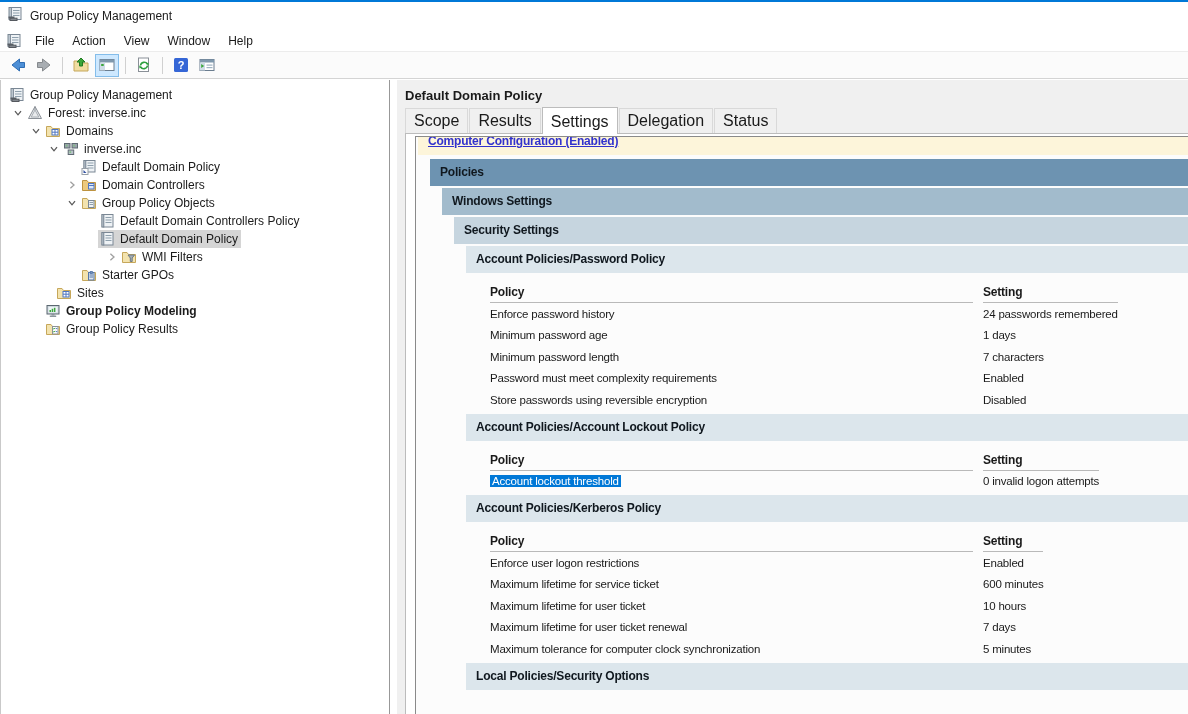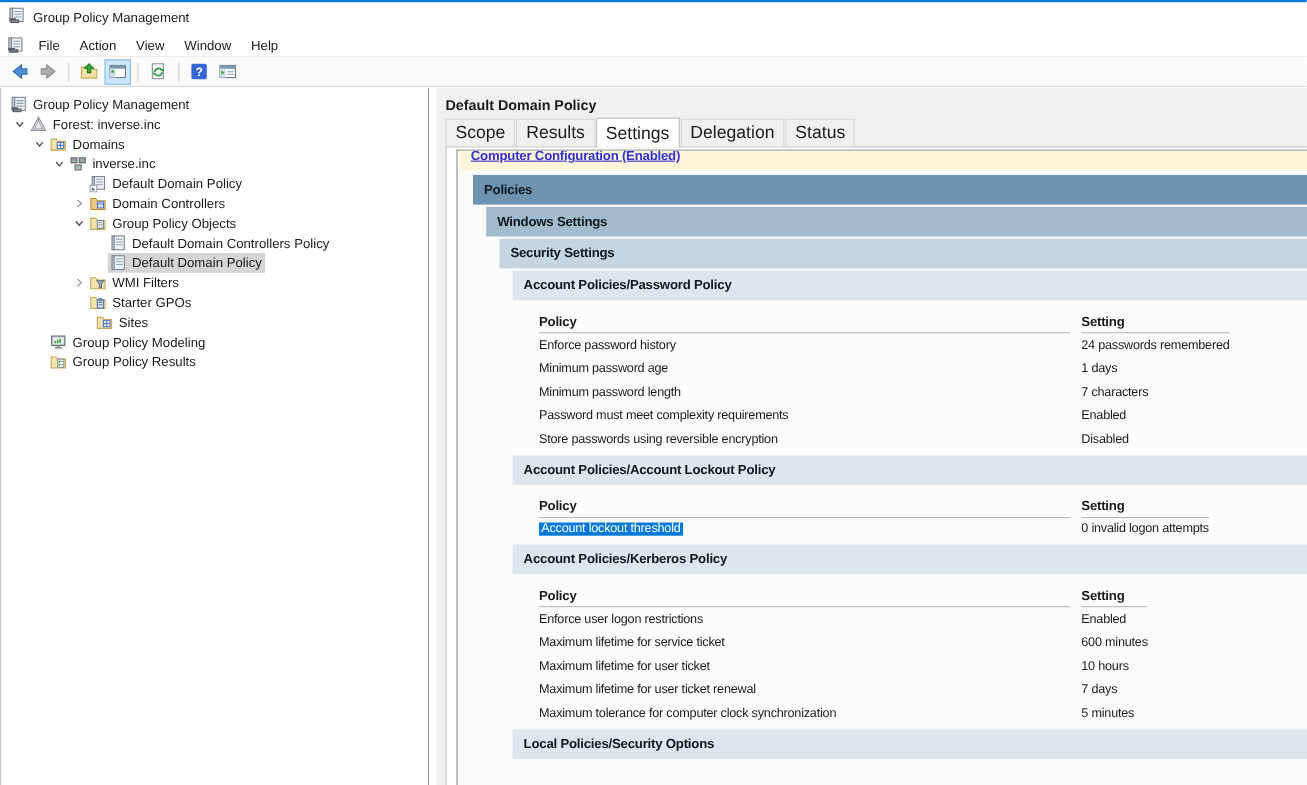--- a/index.html
+++ b/index.html
@@ -315,21 +315,21 @@
               <rect x="4" y="1.5" width="10" height="12.5" fill="#eef2f5" stroke="#7a8794"></rect>
               <rect x="2.8" y="1.5" width="2" height="12.5" fill="#b9c4cc" stroke="#7a8794"></rect>
               <line x1="6.5" y1="4.5" x2="12.5" y2="4.5" stroke="#8fa0ad"></line>
               <line x1="6.5" y1="7" x2="12.5" y2="7" stroke="#8fa0ad"></line>
               <line x1="6.5" y1="9.5" x2="12.5" y2="9.5" stroke="#8fa0ad"></line>
             </svg>
           </span>
           <span class="tlabel">Default Domain Policy</span>
         </span>
       </div>
-      <div class="trow" style="padding-left: 63px;">
+      <div class="trow" style="padding-left: 63px; margin-left: 40px;">
         <span class="chev">
           <svg width="10" height="10" viewBox="0 0 10 10">
             <polyline points="3.4,1.8 7,5 3.4,8.2" fill="none" stroke="#a0a0a0" stroke-width="1.3"></polyline>
           </svg>
         </span>
         <span class="tinner">
           <span class="ticon">
             <svg width="16" height="16" viewBox="0 0 16 16">
               <path d="M1.5 3.5 h4.5 l1.5 2 h7 v8 h-13 z" fill="#f3e3ae" stroke="#c6a75a"></path>
               <polygon points="7,6 13.5,6 11.2,9 11.2,12.5 9.3,12.5 9.3,9" fill="#a3acb4" stroke="#6f7a84"></polygon>
@@ -346,35 +346,35 @@
               <path d="M1.5 3.5 h4.5 l1.5 2 h7 v8 h-13 z" fill="#f3e3ae" stroke="#c6a75a"></path>
               <rect x="7.5" y="5.5" width="5.5" height="7.5" fill="#dfe7ee" stroke="#5577aa"></rect>
               <rect x="9.3" y="4.6" width="2" height="1.8" fill="#8fa3bd" stroke="#5577aa"></rect>
               <line x1="8.5" y1="8" x2="12" y2="8" stroke="#5577aa"></line>
               <line x1="8.5" y1="10" x2="12" y2="10" stroke="#5577aa"></line>
             </svg>
           </span>
           <span class="tlabel">Starter GPOs</span>
         </span>
       </div>
-      <div class="trow" style="padding-left: 27px; gap: 42px;">
+      <div class="trow" style="padding-left: 38px;">
         <span class="chev"></span>
         <span class="tinner">
           <span class="ticon">
             <svg width="16" height="16" viewBox="0 0 16 16">
               <path d="M1.5 3.5 h4.5 l1.5 2 h7 v8 h-13 z" fill="#f3e3ae" stroke="#c6a75a"></path>
               <rect x="7" y="6.5" width="6" height="5.5" fill="#fff" stroke="#4f76c4"></rect>
               <line x1="10" y1="6.5" x2="10" y2="12" stroke="#4f76c4"></line>
               <line x1="7" y1="9.2" x2="13" y2="9.2" stroke="#4f76c4"></line>
             </svg>
           </span>
           <span class="tlabel">Sites</span>
         </span>
       </div>
-      <div class="trow" style="padding-left: 27px;">
+      <div class="trow" style="padding-left: 27px; font-weight: bold;">
         <span class="chev"></span>
         <span class="tinner">
           <span class="ticon">
             <svg width="16" height="16" viewBox="0 0 16 16">
               <rect x="2" y="2.5" width="12" height="8.5" fill="#cfd8de" stroke="#5b6770"></rect>
               <rect x="3.5" y="4" width="9" height="5.5" fill="#eef4f7"></rect>
               <rect x="4.5" y="7" width="1.5" height="2" fill="#3aa63a"></rect>
               <rect x="6.7" y="5.8" width="1.5" height="3.2" fill="#3aa63a"></rect>
               <rect x="8.9" y="4.8" width="1.5" height="4.2" fill="#3aa63a"></rect>
               <rect x="6.5" y="11" width="3" height="1.5" fill="#8b959c"></rect>

